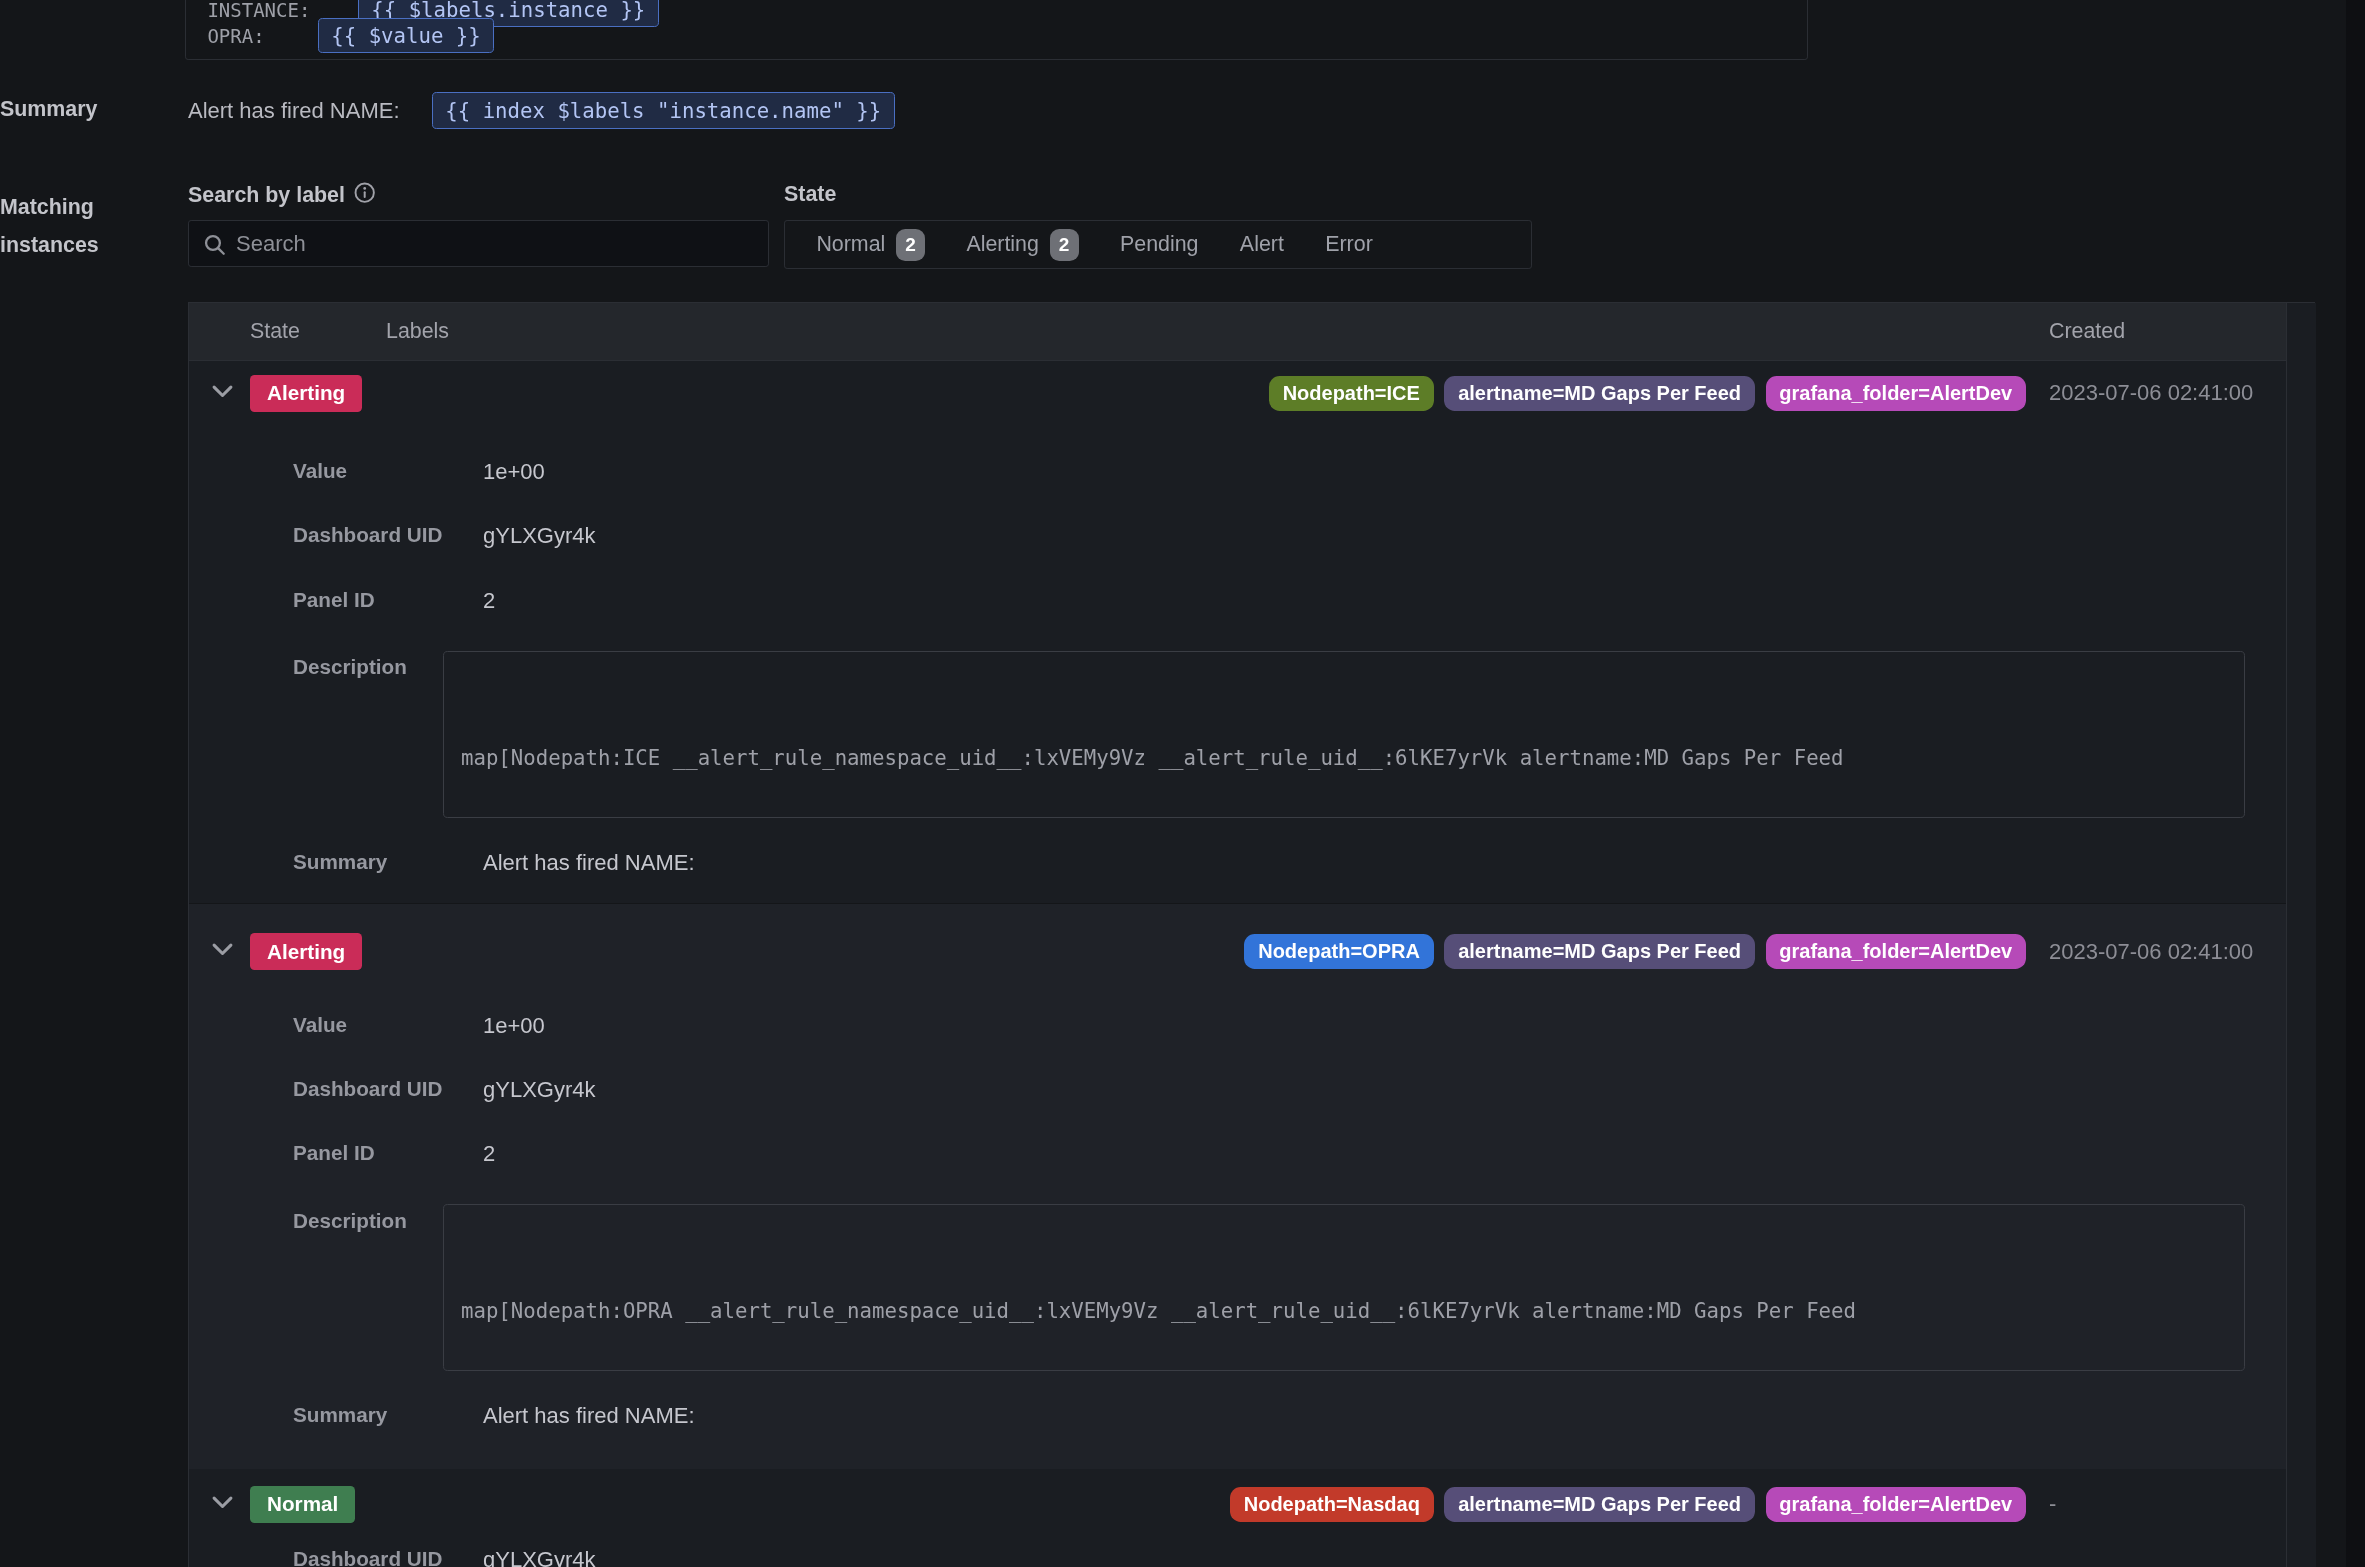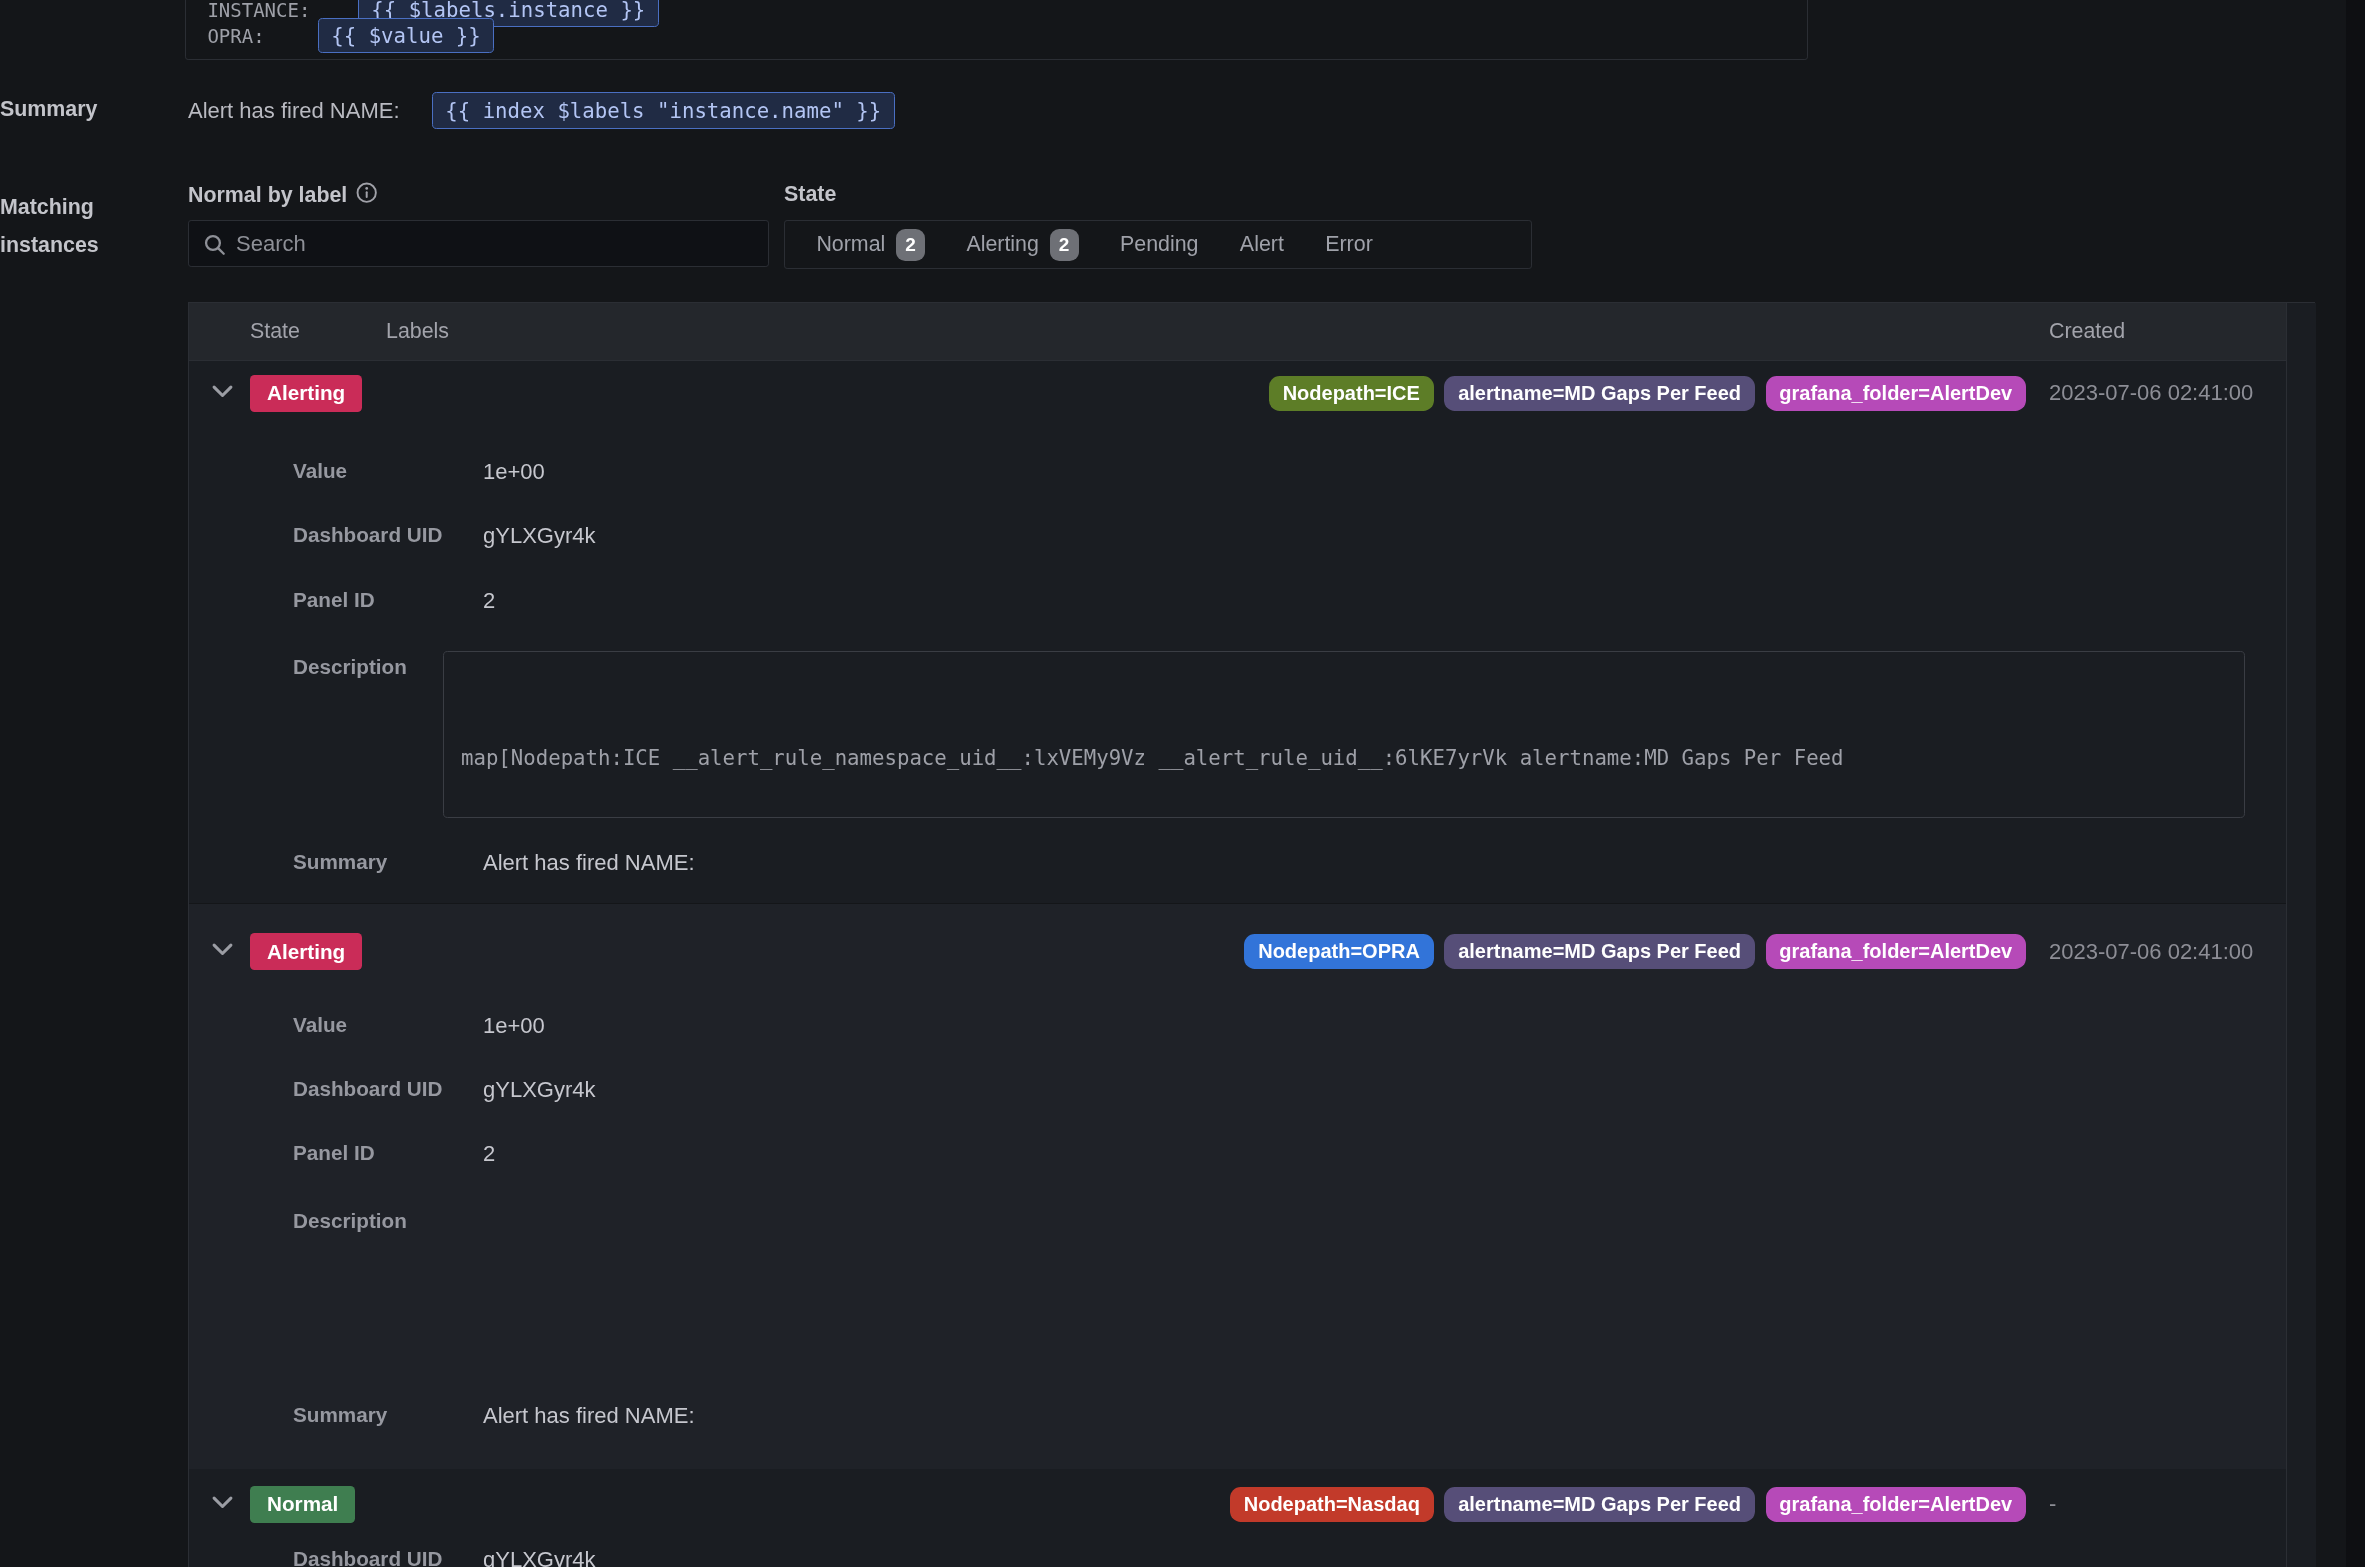--- a/index.html
+++ b/index.html
@@ -80,21 +80,21 @@
     <span class="chip abs" style="left:132px; top:63px;">{{ $value }}</span>
   </div>
 
   <div class="form-label" style="left:0; top:97px; width:100px;">Summary</div>
   <div class="summary-text" style="left:188px; top:98px;">Alert has fired NAME:</div>
   <span class="chip abs" style="left:432px; top:92px; height:37px;">{{ index $labels "instance.name" }}</span>
 
   <div class="form-label" style="left:0; top:188px; width:107px; line-height:38px;">Matching instances</div>
 
   <div class="field-label" style="left:188px; top:182px;">
-    <span>Normal by label</span>
+    <span>Search by label</span>
     <span>
       <svg width="21.4" height="21.4" viewBox="0 0 28 28">
         <circle cx="14" cy="14" r="12" fill="none" stroke="#a0a1a8" stroke-width="2.5"></circle>
         <circle cx="14" cy="8.5" r="1.8" fill="#a0a1a8"></circle>
         <rect x="12.7" y="12" width="2.6" height="9" rx="1.3" fill="#a0a1a8"></rect>
       </svg>
     </span>
   </div>
   <div class="search-wrap">
     <input class="search-input" type="text" placeholder="Search" style="">
@@ -204,20 +204,26 @@
         <span class="dlabel">Dashboard UID</span>
         <span class="dval">gYLXGyr4k</span>
       </div>
       <div class="drow" style="top:237px;">
         <span class="dlabel">Panel ID</span>
         <span class="dval">2</span>
       </div>
       <div class="drow" style="top:305px;">
         <span class="dlabel">Description</span>
       </div>
+      <div class="descbox" style="top:300px;">
+        <div>map[Nodepath:OPRA __alert_rule_namespace_uid__:lxVEMy9Vz __alert_rule_uid__:6lKE7yrVk alertname:MD Gaps Per Feed</div>
+        
+        
+        
+      </div>
       <div class="drow" style="top:499px;">
         <span class="dlabel">Summary</span>
         <span class="dval">Alert has fired NAME:</span>
       </div>
     </div>
 
     <div class="block" style="top:1166px; height:100px; background:#1a1d22; overflow:hidden;">
       <div class="strip" style="height:70px;">
         <button class="chev-btn">
           <svg width="23" height="15.3" viewBox="0 0 30 20">

